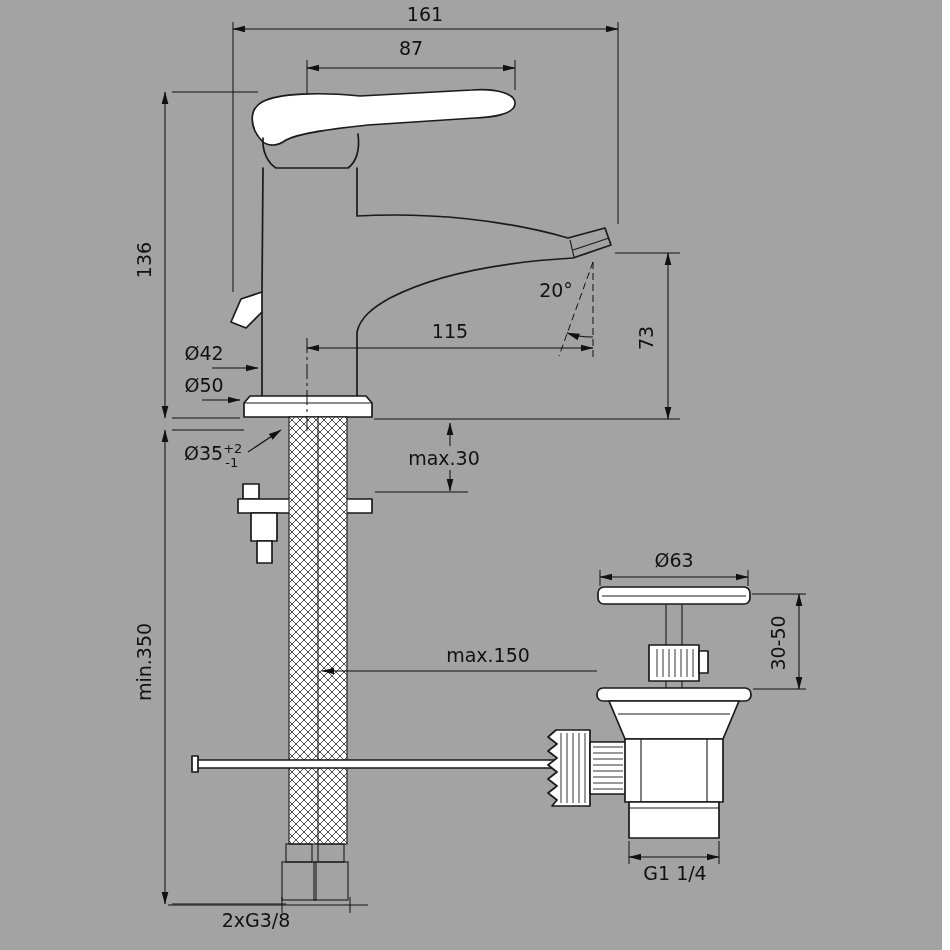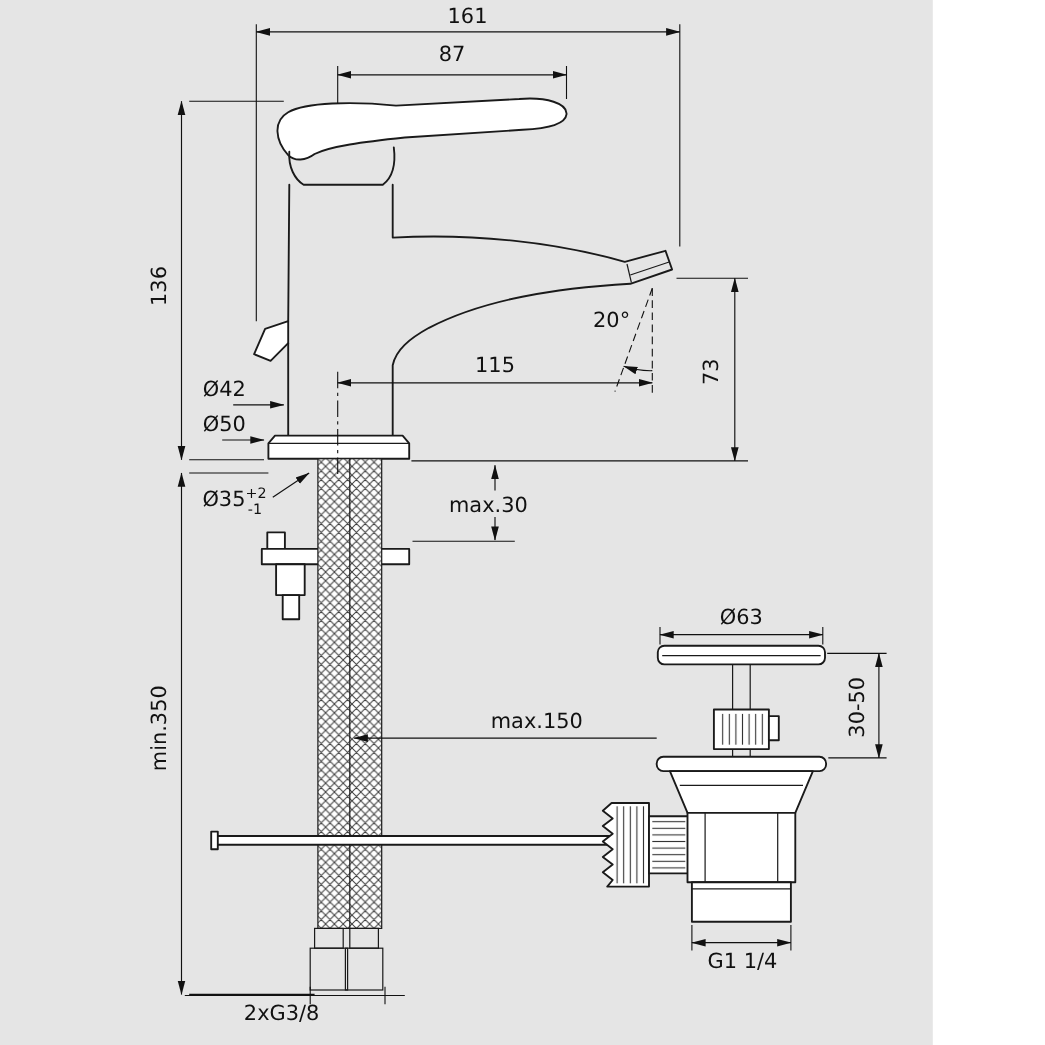--- a/index.html
+++ b/index.html
@@ -1,16 +1,16 @@
 <!DOCTYPE html>
 <html><head>
 <meta charset="utf-8">
 <style>
   html,body { margin:0; padding:0; background:#fff; }
-  .stage { width:848px; height:950px; background:#e5e5e5; position:relative; overflow:hidden; }
+  .stage { width:942px; height:950px; background:#a3a3a3; position:relative; overflow:hidden; }
   svg { display:block; }
   .ol  { fill:none; stroke:#1a1a1a; stroke-width:1.7; stroke-linejoin:round; stroke-linecap:round; }
   .olf { fill:#ffffff; stroke:#1a1a1a; stroke-width:1.7; stroke-linejoin:round; }
   .tl  { stroke:#1a1a1a; stroke-width:1.1; fill:none; }
   .dim { stroke:#111111; stroke-width:1.05; fill:none; }
   .dl  { marker-start:url(#arr); marker-end:url(#arr); }
   .me  { marker-end:url(#arr); }
   .ms  { marker-start:url(#arr); }
   .ext { stroke:#111111; stroke-width:1; fill:none; }
   .dash  { stroke-dasharray:7 4; }

